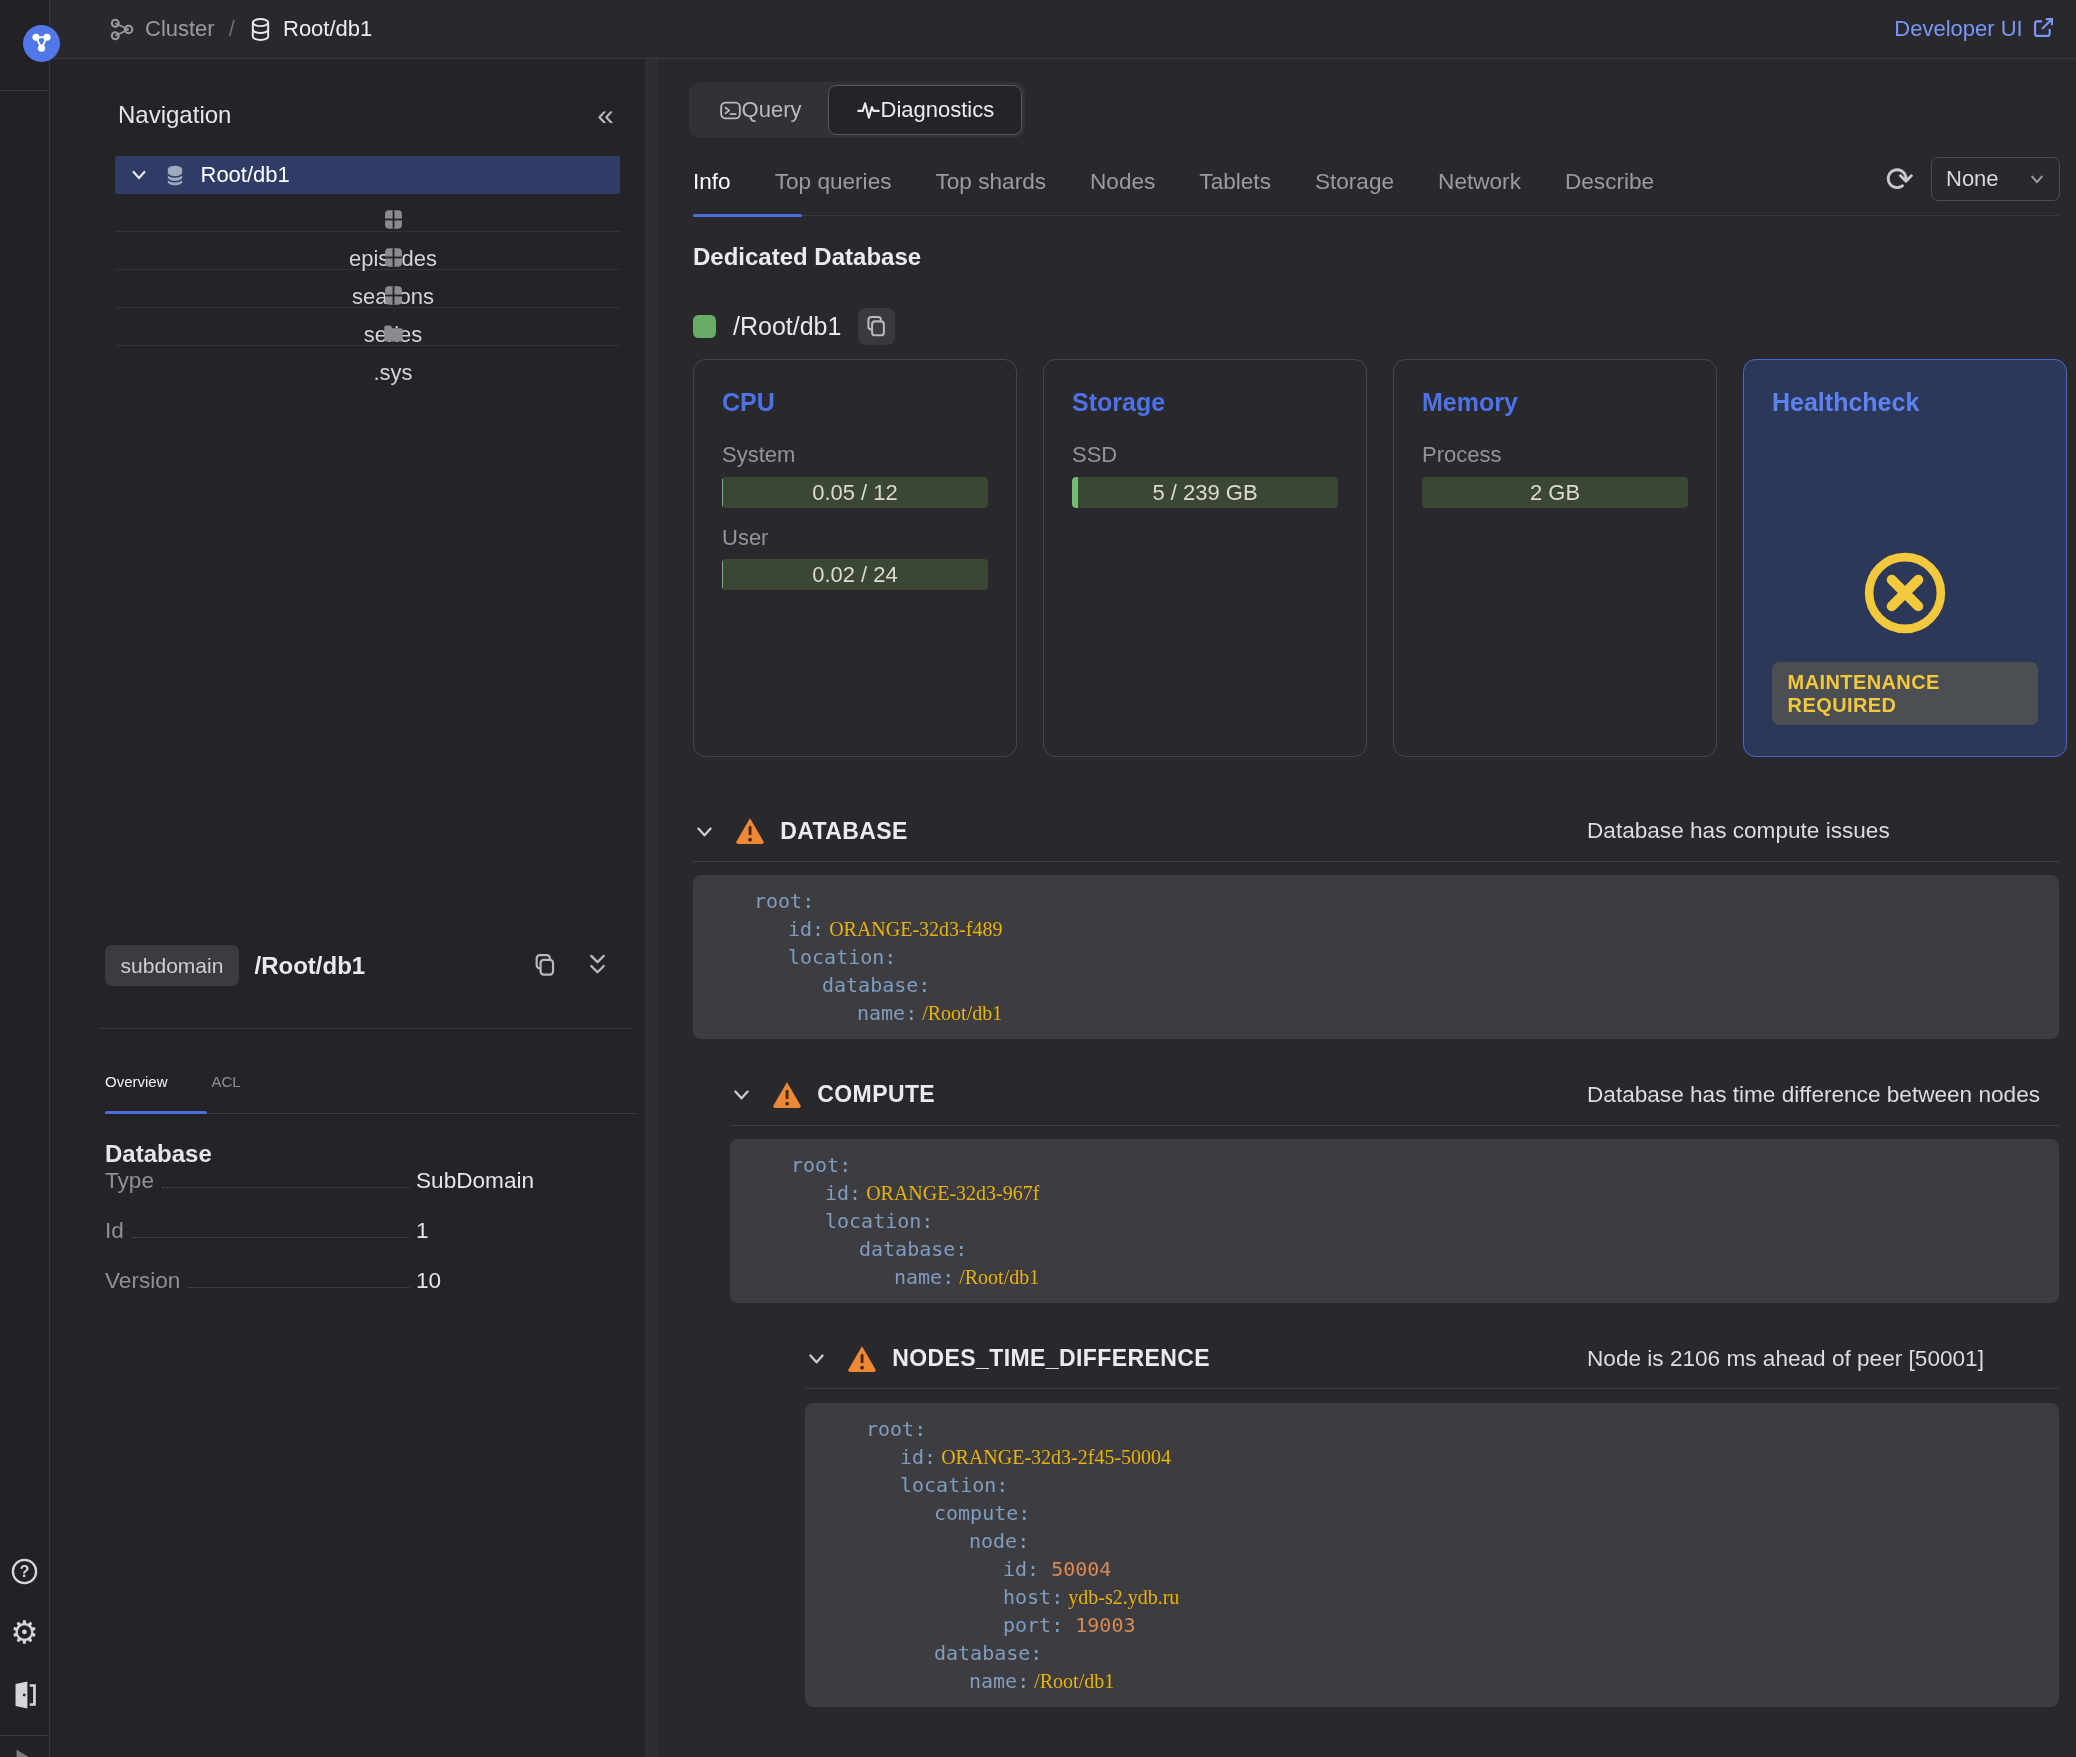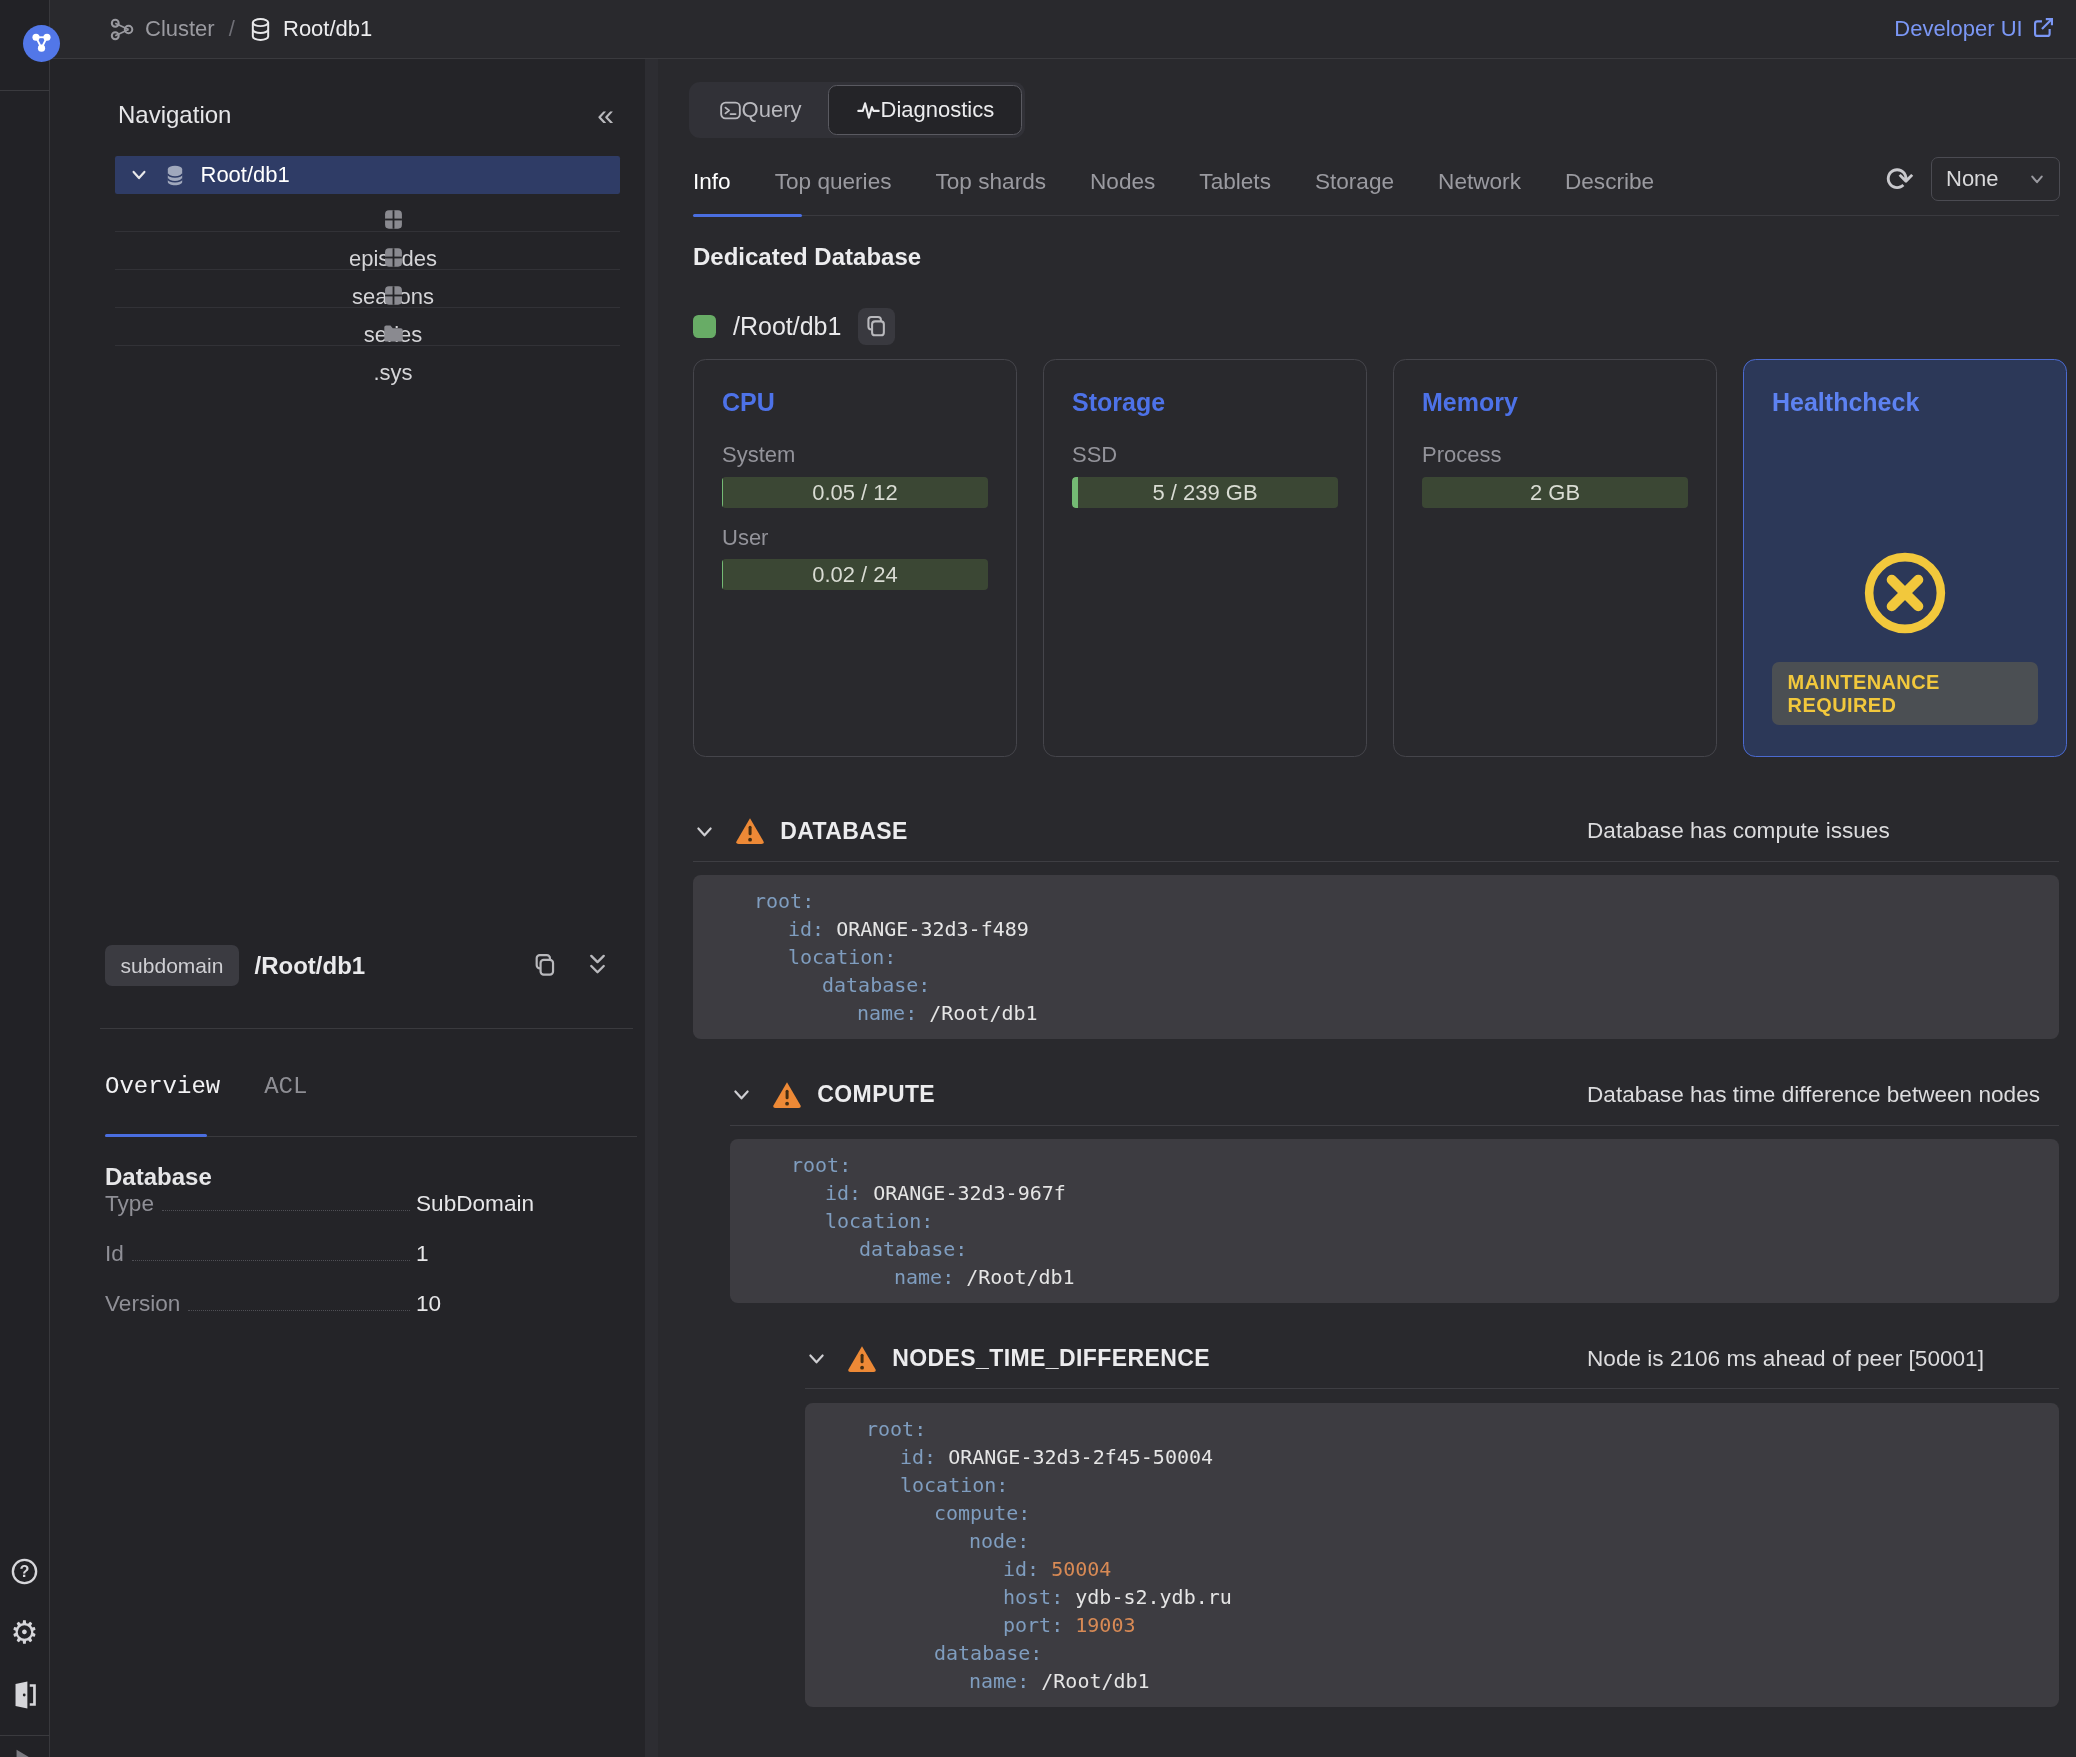--- a/index.html
+++ b/index.html
@@ -35,21 +35,21 @@
   .tico { display:flex; align-items:center; justify-content:center; width:26.5px; height:26.5px; flex:0 0 26.5px; }
 
   .side-bottom { position:absolute; top:884px; left:0; right:0; padding:0 12.5px 0 55px; }
   .sub-row { height:45px; display:flex; align-items:center; gap:15.6px; }
   .sub-badge { background:#3b3b41; color:#cfcfd3; font-size:21px; padding:8.6px 15.6px; border-radius:7px; }
   .sub-path { font-size:24px; font-weight:bold; color:#eaeaec; }
   .sub-icons { margin-left:auto; display:flex; align-items:center; gap:26.5px; padding-right:23px; }
   .icon-btn { color:#b9b9bd; cursor:pointer; display:flex; align-items:center; }
   .sb-div { margin-top:40px; height:0.8px; background:#3a3a3e; margin-left:-5.4px; }
   .ov-tabs { margin-top:44px; display:flex; gap:44px; border-bottom:0.8px solid #3a3a3e; width:532px; }
-  .ov-tab { position:relative; font-size:24px; color:#8e8e94; padding-bottom:36px; cursor:pointer;font-family:Liberation Mono, monospace; }
+  .ov-tab { position:relative; font-size:15px; color:#8e8e94; padding-bottom:23px; cursor:pointer; }
   .ov-tab.active { color:#f2f2f4; }
   .ov-tab.active::after { content:""; position:absolute; left:0; bottom:-1.6px; width:102px; height:3.1px; background:#4a6ee0; border-radius:1.6px; }
   .db-heading { margin-top:26.5px; font-size:24px; font-weight:bold; color:#e6e6e8; }
   .kv { display:flex; align-items:baseline; height:50px; margin-top:0; }
   .kv:first-of-type { margin-top:20px; }
   .kv-lead { width:311px; display:flex; align-items:baseline; }
   .kv-label { font-size:22.6px; color:#8f8f96; }
   .kv-dots { flex:1; border-bottom:1.6px dotted #4f4f55; margin:0 6.2px 5.4px 7.8px; }
   .kv-value { font-size:22.6px; color:#e6e6e8; }
 
@@ -91,21 +91,21 @@
   .issue { margin-top:31px; }
   .issue-head { position:relative; height:50px; display:flex; align-items:center; }
   .issue-chevron { color:#cfcfd3; margin-right:18.7px; display:flex; cursor:pointer; }
   .warn { margin-right:15.6px; display:flex; }
   .issue-title { font-size:23px; font-weight:600; color:#ececee; letter-spacing:0.4px; }
   .issue-msg { position:absolute; top:50%; transform:translateY(-50%); font-size:22.6px; color:#dcdcde; }
   .issue-div { margin-top:4.7px; height:0.8px; background:#3e3e43; }
   .code { background:#3d3c41; border-radius:7.8px; padding:11.7px 18.7px 11.7px 61px; margin-top:14px; }
   .cl { height:28px; line-height:28px; font-family:"DejaVu Sans Mono", monospace; font-size:20px; white-space:pre; }
   .ck { color:#7f9dbf; }
-  .cv.str { color:#e5e5e5; }
+  .cv.str { color:#eab308;font-family:Liberation Serif, serif; }
   .cv.num { color:#d88a55; }
 
   svg { display:block; }
 </style>
 </head>
 <body>
 
 <div class="screen">
 
   <aside class="rail">

